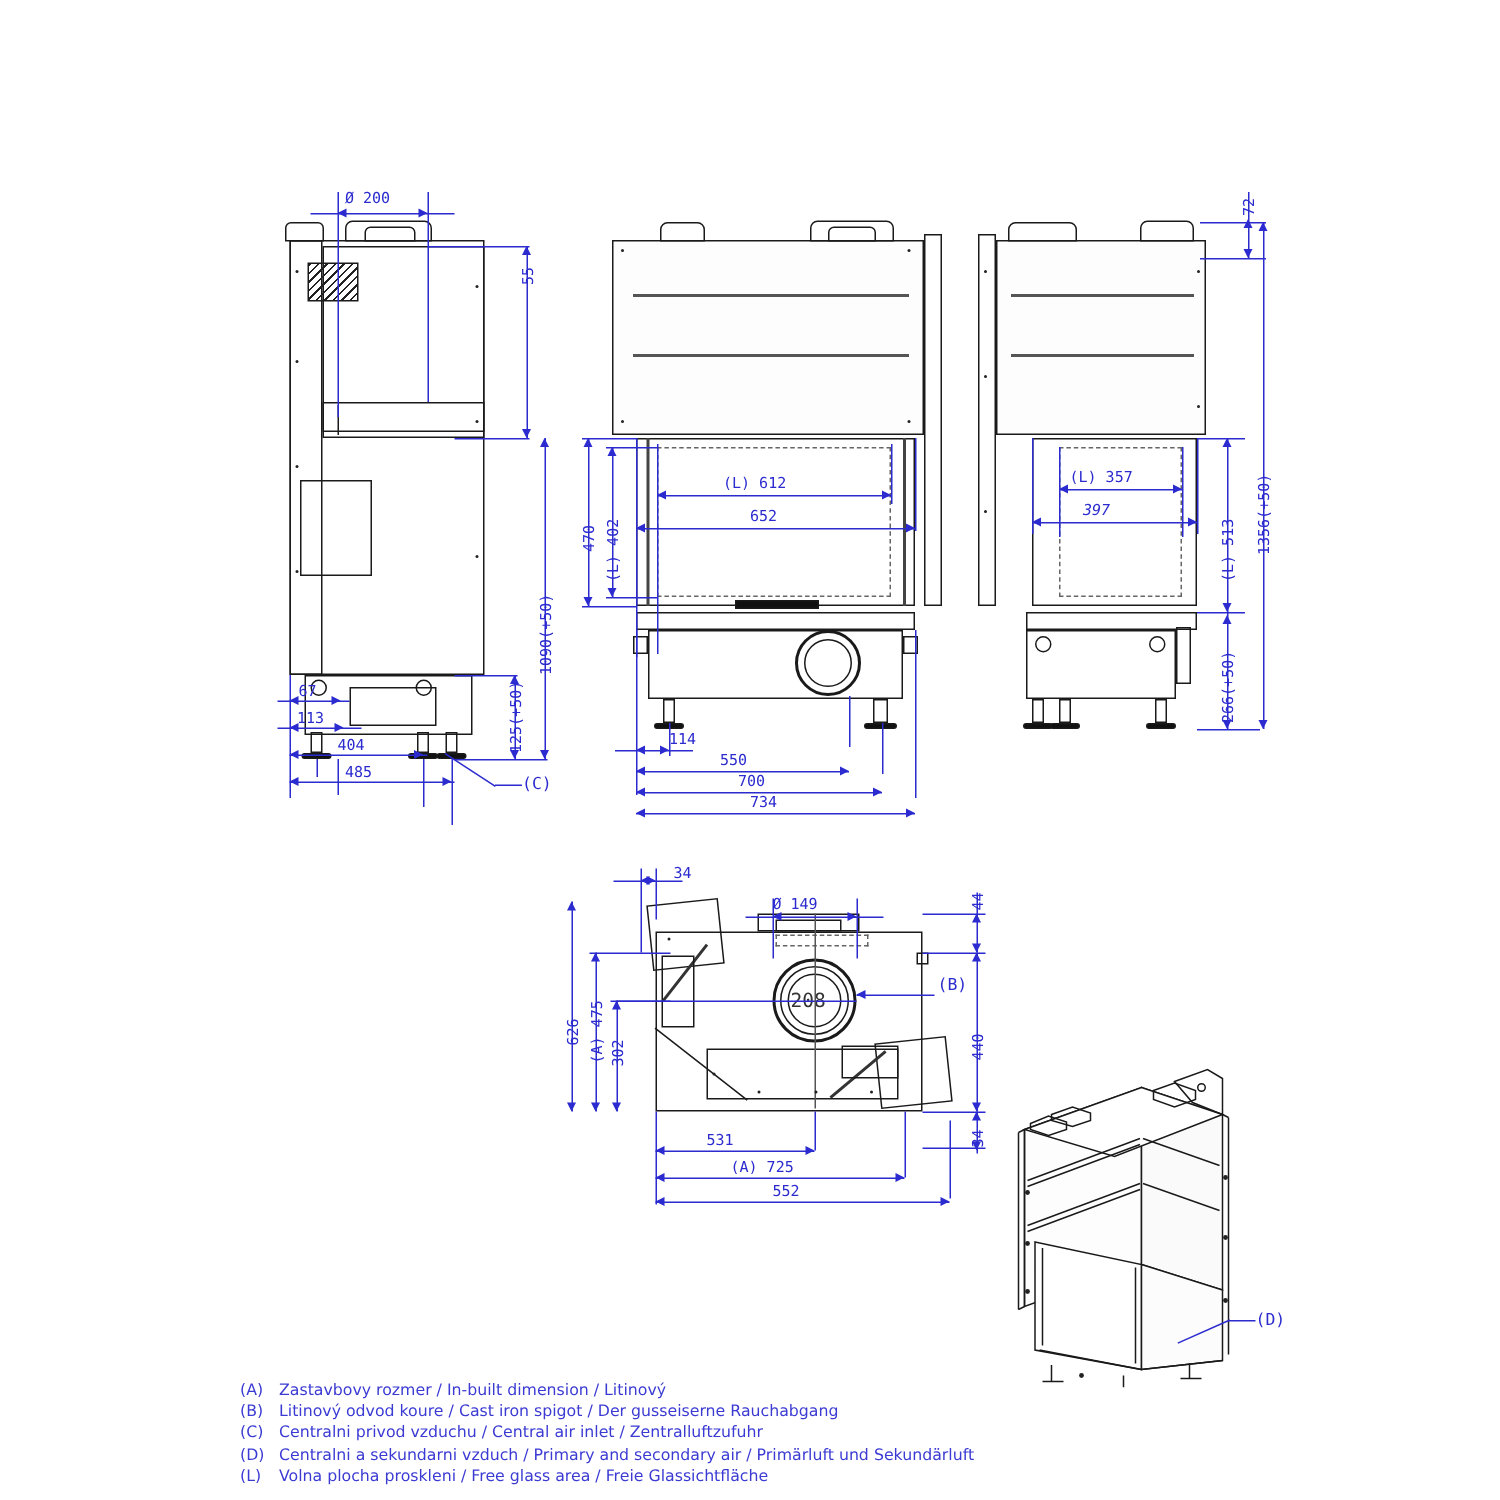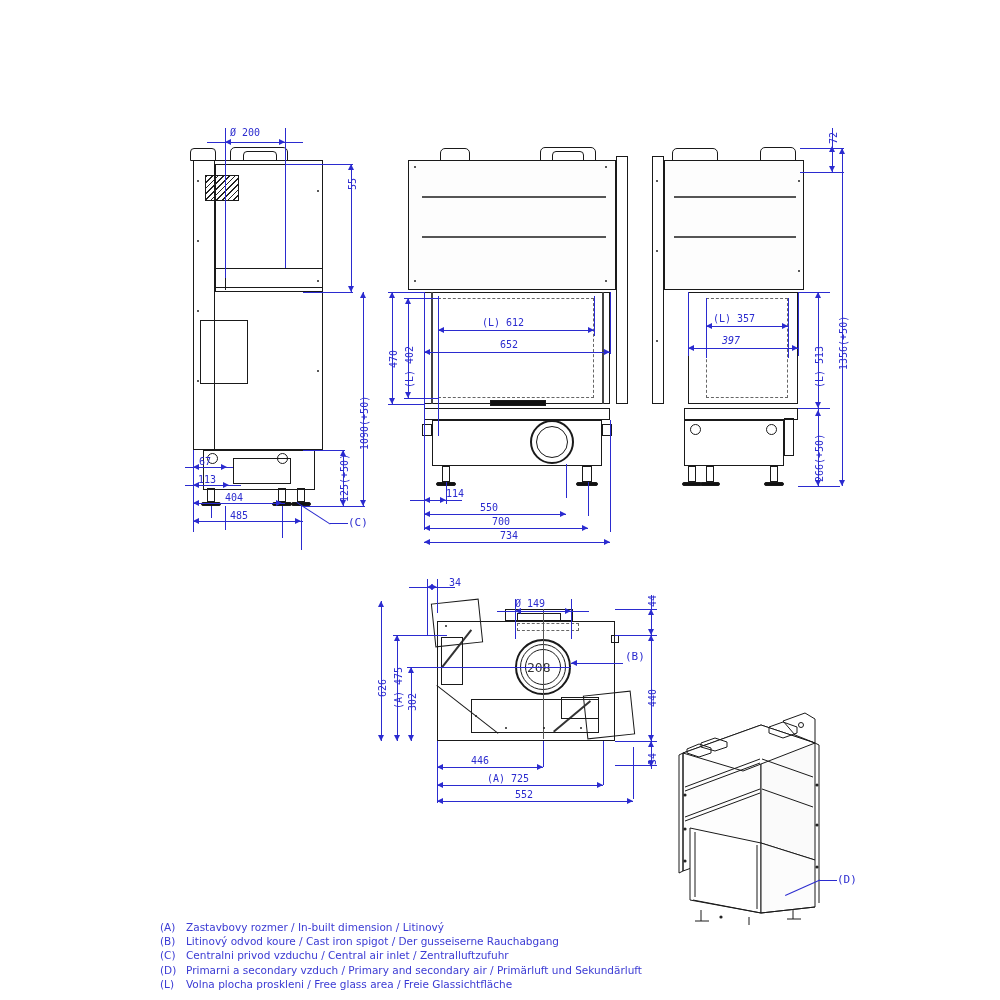--- a/index.html
+++ b/index.html
@@ -394,21 +394,21 @@
     <div class="dtxtv" style="left:33px;top:136px;">302</div>
 
     <div class="d dv" style="left:62px;top:166px;height:62px;"></div>
     <div class="d dv" style="left:168px;top:166px;height:26px;"></div>
     <div class="d dv" style="left:228px;top:166px;height:44px;"></div>
     <div class="d dv" style="left:258px;top:172px;height:52px;"></div>
 
     <div class="d dh" style="left:62px;top:192px;width:106px;"></div>
     <div class="ar ar-l" style="left:62px;top:189px;"></div>
     <div class="ar ar-r" style="left:162px;top:189px;"></div>
-    <div class="dtxt" style="left:96px;top:181px;">446</div>
+    <div class="dtxt" style="left:96px;top:181px;">531</div>
 
     <div class="d dh" style="left:62px;top:210px;width:166px;"></div>
     <div class="ar ar-l" style="left:62px;top:207px;"></div>
     <div class="ar ar-r" style="left:222px;top:207px;"></div>
     <div class="dtxt" style="left:112px;top:199px;">(A) 725</div>
 
     <div class="d dh" style="left:62px;top:226px;width:196px;"></div>
     <div class="ar ar-l" style="left:62px;top:223px;"></div>
     <div class="ar ar-r" style="left:252px;top:223px;"></div>
     <div class="dtxt" style="left:140px;top:215px;">552</div>
@@ -486,20 +486,20 @@
     <div class="row">
       <span class="tag">(A)</span><span>Zastavbovy rozmer / In-built dimension / Litinový</span>
     </div>
     <div class="row">
       <span class="tag">(B)</span><span>Litinový odvod koure / Cast iron spigot / Der gusseiserne Rauchabgang</span>
     </div>
     <div class="row">
       <span class="tag">(C)</span><span>Centralni privod vzduchu / Central air inlet / Zentralluftzufuhr</span>
     </div>
     <div class="row">
-      <span class="tag">(D)</span><span>Primarni a secondary vzduch / Primary and secondary air / Primärluft und Sekundärluft</span>
+      <span class="tag">(D)</span><span>Centralni a sekundarni vzduch / Primary and secondary air / Primärluft und Sekundärluft</span>
     </div>
     <div class="row">
       <span class="tag">(L)</span><span>Volna plocha proskleni / Free glass area / Freie Glassichtfläche</span>
     </div>
   </div>
 
 </div>
 
 </body></html>

